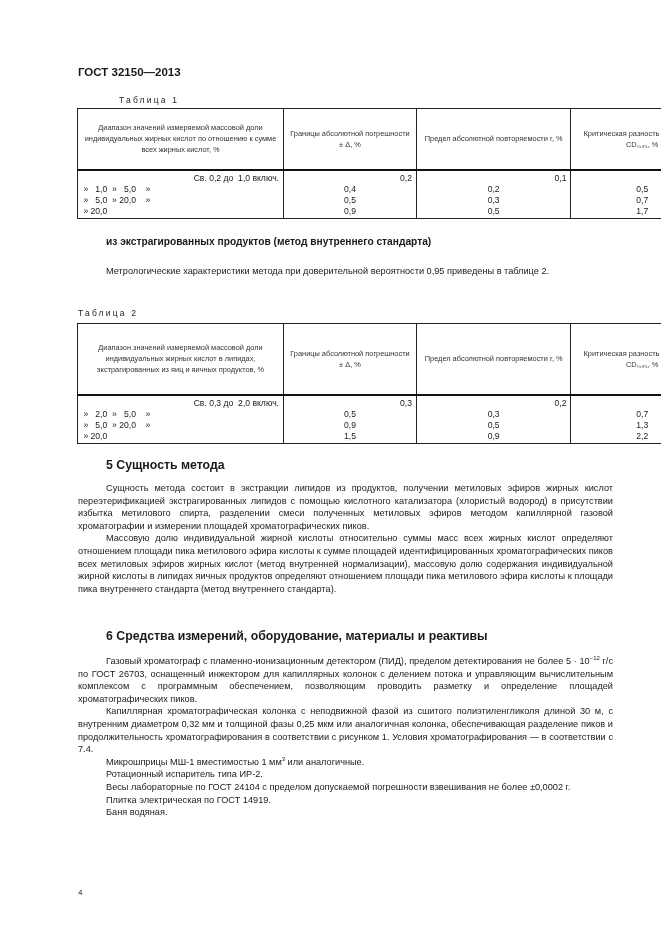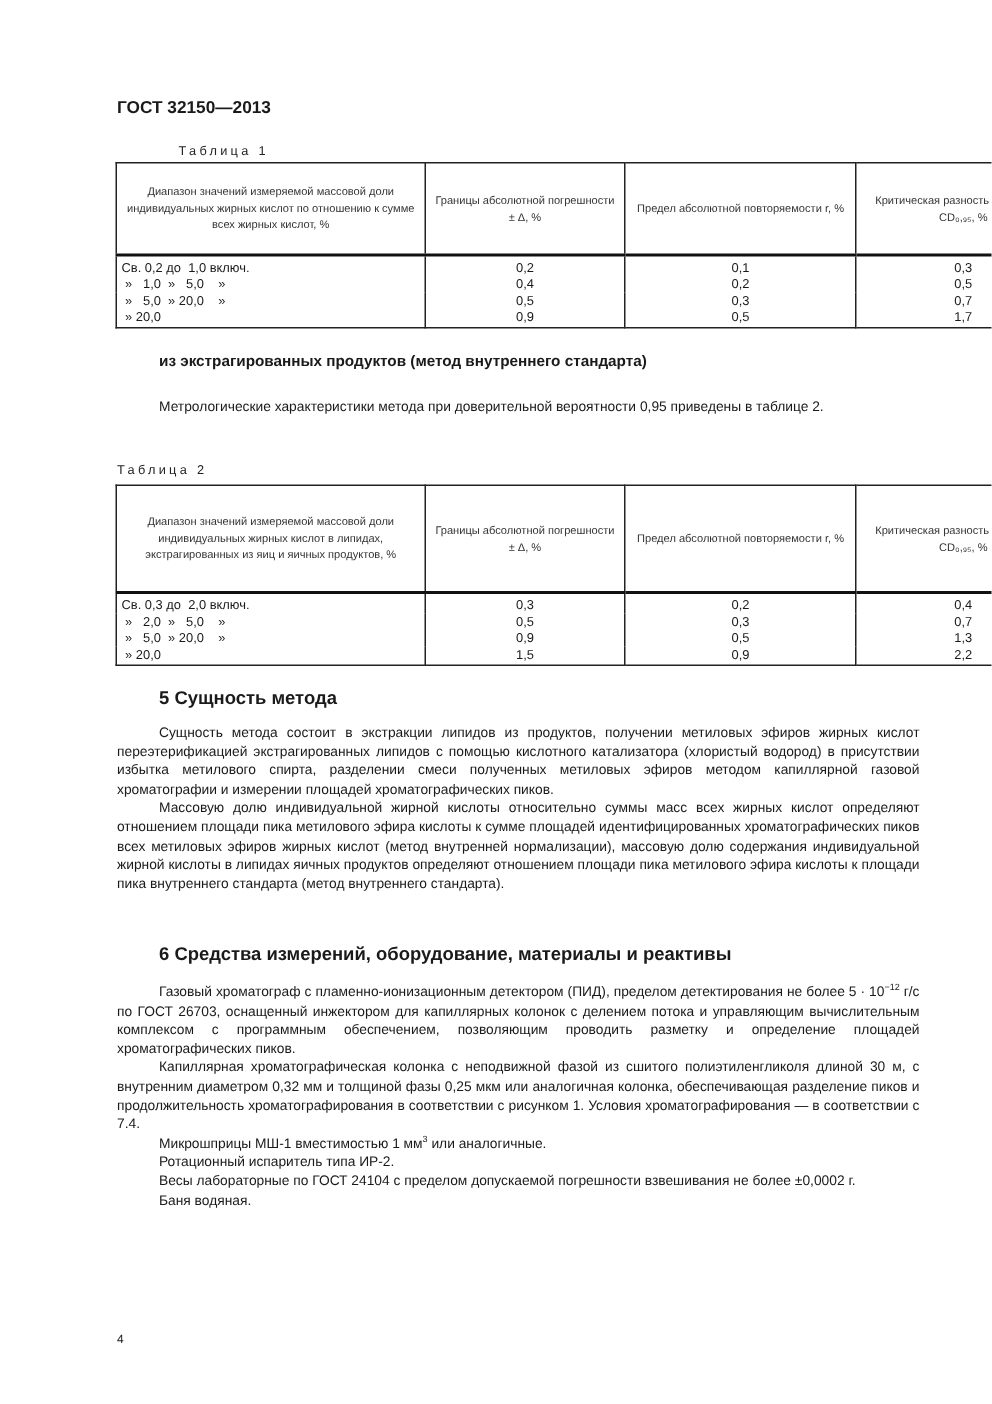--- a/index.html
+++ b/index.html
@@ -9,21 +9,21 @@
   .doc-header { left: 78px; top: 66px; font-size: 11.5px; font-weight: bold; }
   .tcap { left: 78px; font-size: 8.5px; letter-spacing: 2.2px; color: #222; }
   table.t { position: absolute; left: 77px; width: 637px; border-collapse: collapse;
             font-size: 8.6px; table-layout: fixed; }
   table.t th { font-weight: normal; font-size: 7.4px; line-height: 11px; color: #333;
                border-left: 1px solid #222; border-right: 1px solid #222; border-top: 1px solid #222;
                border-bottom: 2.5px solid #111; text-align: center; vertical-align: middle; padding: 0 4px; }
   table.t td { border-left: 1px solid #222; border-right: 1px solid #222; padding: 0 4px;
                vertical-align: top; line-height: 11px; }
   table.t tr.last td { border-bottom: 1px solid #222; padding-bottom: 1px; }
-  table.t tr.first td { padding-top: 2px; }
+  table.t tr.first td { padding-top: 2px; text-align: right; }
   table.t td.c { text-align: center; }
   table.t td.l { text-align: left; padding-left: 3px; white-space: pre; }
   .col1 { width: 172px; } .col2 { width: 111px; } .col3 { width: 129px; } .col4 { width: 119px; }
   .h2 { font-weight: bold; font-size: 10.2px; line-height: 12.5px; }
   .h1 { font-weight: bold; font-size: 12.3px; text-align: center; }
   .para { left: 78px; width: 535px; font-size: 9.2px; line-height: 12.6px; text-align: justify; }
   .para p { margin: 0; text-indent: 28px; }
   .pnum { left: 78px; top: 888px; font-size: 8px; }
   sup { font-size: 6px; vertical-align: 4px; line-height: 0; }
 </style>
@@ -131,16 +131,17 @@
   <p>Массовую долю индивидуальной жирной кислоты относительно суммы масс всех жирных кислот определяют отношением площади пика метилового эфира кислоты к сумме площадей идентифицированных хроматографических пиков всех метиловых эфиров жирных кислот (метод внутренней нормализации), массовую долю содержания индивидуальной жирной кислоты в липидах яичных продуктов определяют отношением площади пика метилового эфира кислоты к площади пика внутреннего стандарта (метод внутреннего стандарта).</p>
 </div>
 
 <div class="abs h1" style="left:106px; top:629px;">6  Средства измерений, оборудование, материалы и реактивы</div>
 <div class="abs para" style="top:655px;">
   <p><span>Газовый хроматограф с пламенно-ионизационным детектором (ПИД), пределом детектирования не более 5 · 10</span><sup>−12</sup><span> г/с по ГОСТ 26703, оснащенный инжектором для капиллярных колонок с делением потока и управляющим вычислительным комплексом с программным обеспечением, позволяющим проводить разметку и определение площадей хроматографических пиков.</span></p>
   <p>Капиллярная хроматографическая колонка с неподвижной фазой из сшитого полиэтиленгликоля длиной 30 м, с внутренним диаметром 0,32 мм и толщиной фазы 0,25 мкм или аналогичная колонка, обеспечивающая разделение пиков и продолжительность хроматографирования в соответствии с рисунком 1. Условия хроматографирования — в соответствии с 7.4.</p>
   <p><span>Микрошприцы МШ-1 вместимостью 1 мм</span><sup>3</sup><span> или аналогичные.</span></p>
   <p>Ротационный испаритель типа ИР-2.</p>
   <p>Весы лабораторные по ГОСТ 24104 с пределом допускаемой погрешности взвешивания не более ±0,0002 г.</p>
+  <p>Плитка электрическая по ГОСТ 14919.</p>
   <p>Баня водяная.</p>
 </div>
 
 <div class="abs pnum">4</div>
 
 </body></html>

